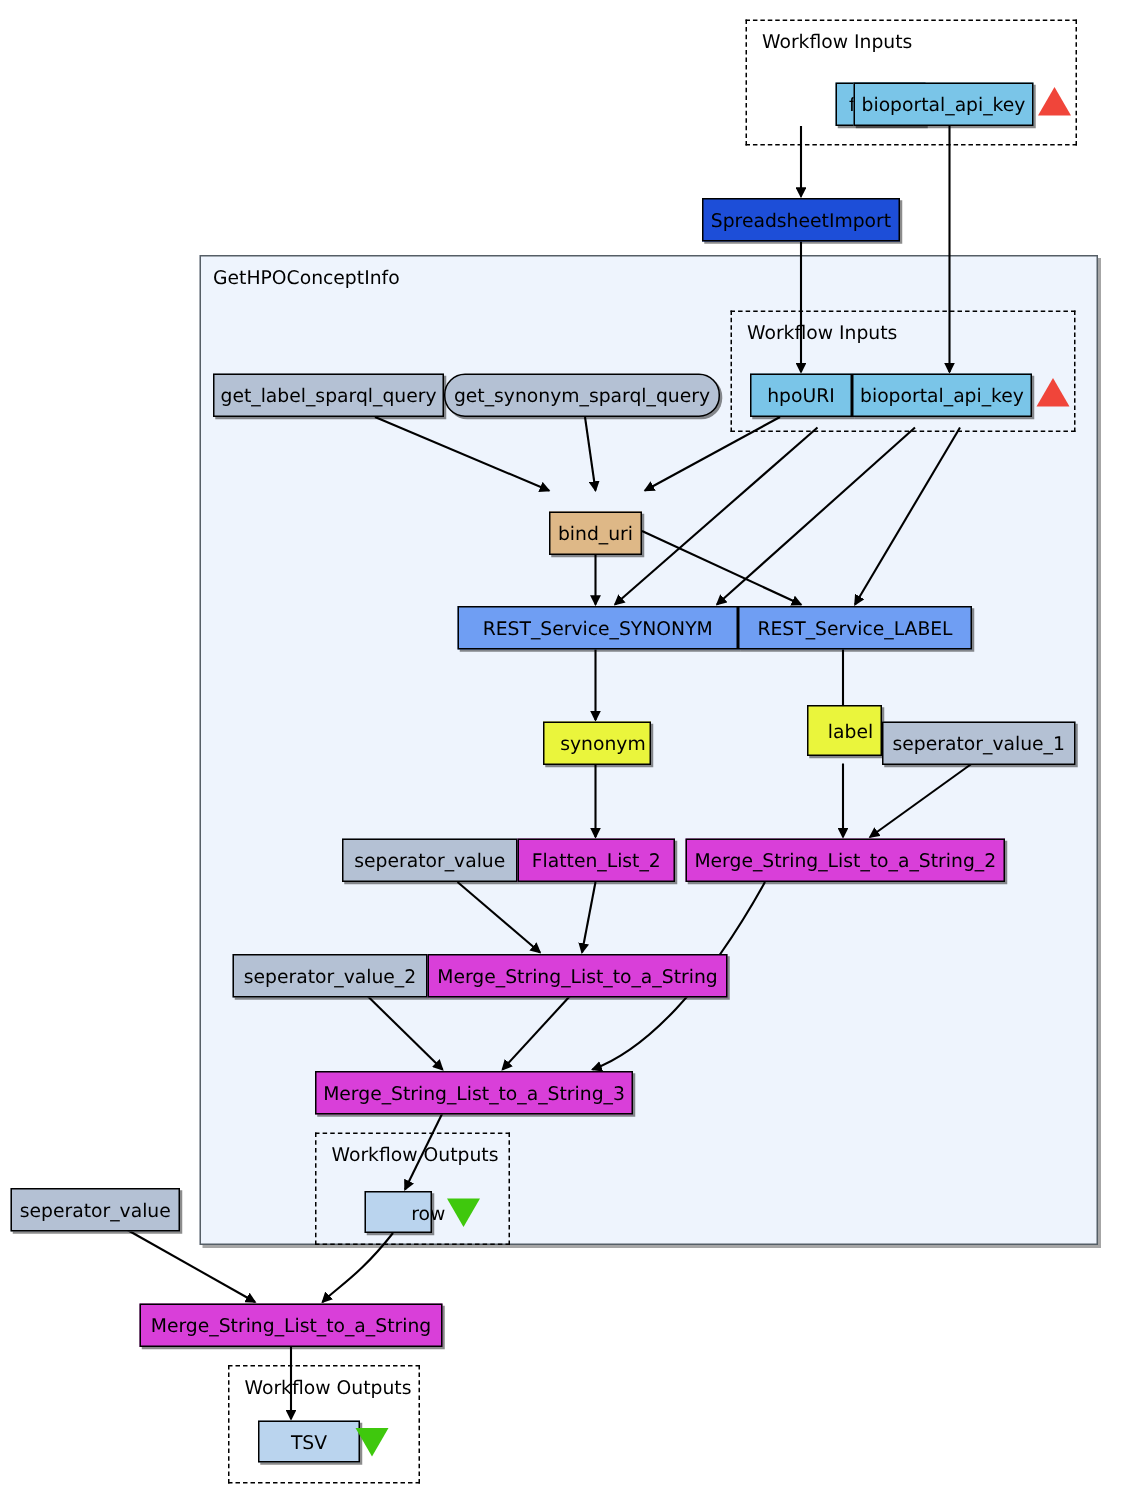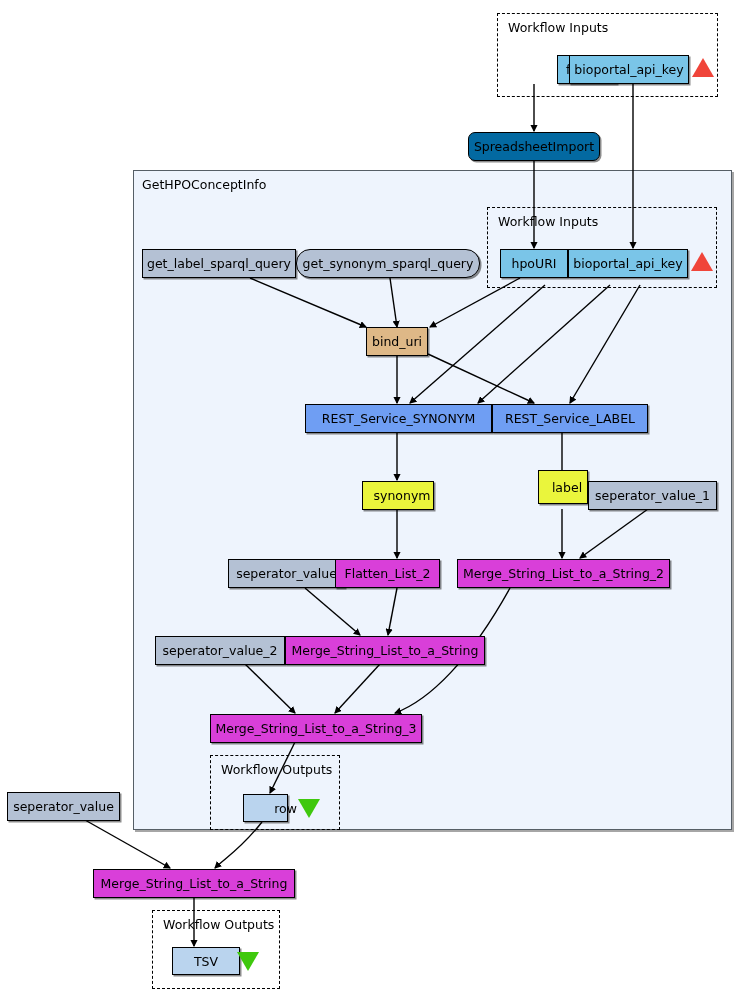--- a/index.html
+++ b/index.html
@@ -34,22 +34,22 @@
     align-items: center;
     justify-content: center;
     font-size: 12.5px;
     color: #000000;
     white-space: nowrap;
     z-index: 10;
     box-shadow: 1.5px 1.5px 0 rgba(0,0,0,0.45);
   }
   .n-blue    { background: #7ac5e8; }
   .n-grey    { background: #b4c1d4; }
-  .n-teal    { background: #0369a1; border-radius: 7px; }
-  .n-tan     { background: #deb887; }
+  .n-teal    { background: #1d4ed8; }
+  .n-tan     { background: #deb887; margin-top: 14px; }
   .n-procblue{ background: #6f9ef3; }
   .n-yellow  { background: #eaf53c; padding-left: 8px; }
   .n-magenta { background: #d93fd9; }
   .n-output  { background: #bad4ee; }
 
   .container {
     position: absolute;
     box-sizing: border-box;
     border: 1px solid #555e66;
     background: #eef4fd;
@@ -225,21 +225,21 @@
   <div class="node n-yellow" style="left:538px; top:470px; width:50px; height:34px;">
     <span>label</span>
   </div>
   <div class="node n-grey" style="left:588px; top:481px; width:129px; height:29px;">
     <span>seperator_value_1</span>
   </div>
 
   <div class="node n-grey" style="left:228px; top:559px; width:117px; height:29px;">
     <span>seperator_value</span>
   </div>
-  <div class="node n-magenta" style="left:335px; top:559px; width:105px; height:29px;">
+  <div class="node n-magenta" style="left:345px; top:559px; width:105px; height:29px;">
     <span>Flatten_List_2</span>
   </div>
   <div class="node n-magenta" style="left:457px; top:559px; width:213px; height:29px;">
     <span>Merge_String_List_to_a_String_2</span>
   </div>
 
   <div class="node n-grey" style="left:155px; top:636px; width:130px; height:29px;">
     <span>seperator_value_2</span>
   </div>
   <div class="node n-magenta" style="left:285px; top:636px; width:200px; height:29px;">

